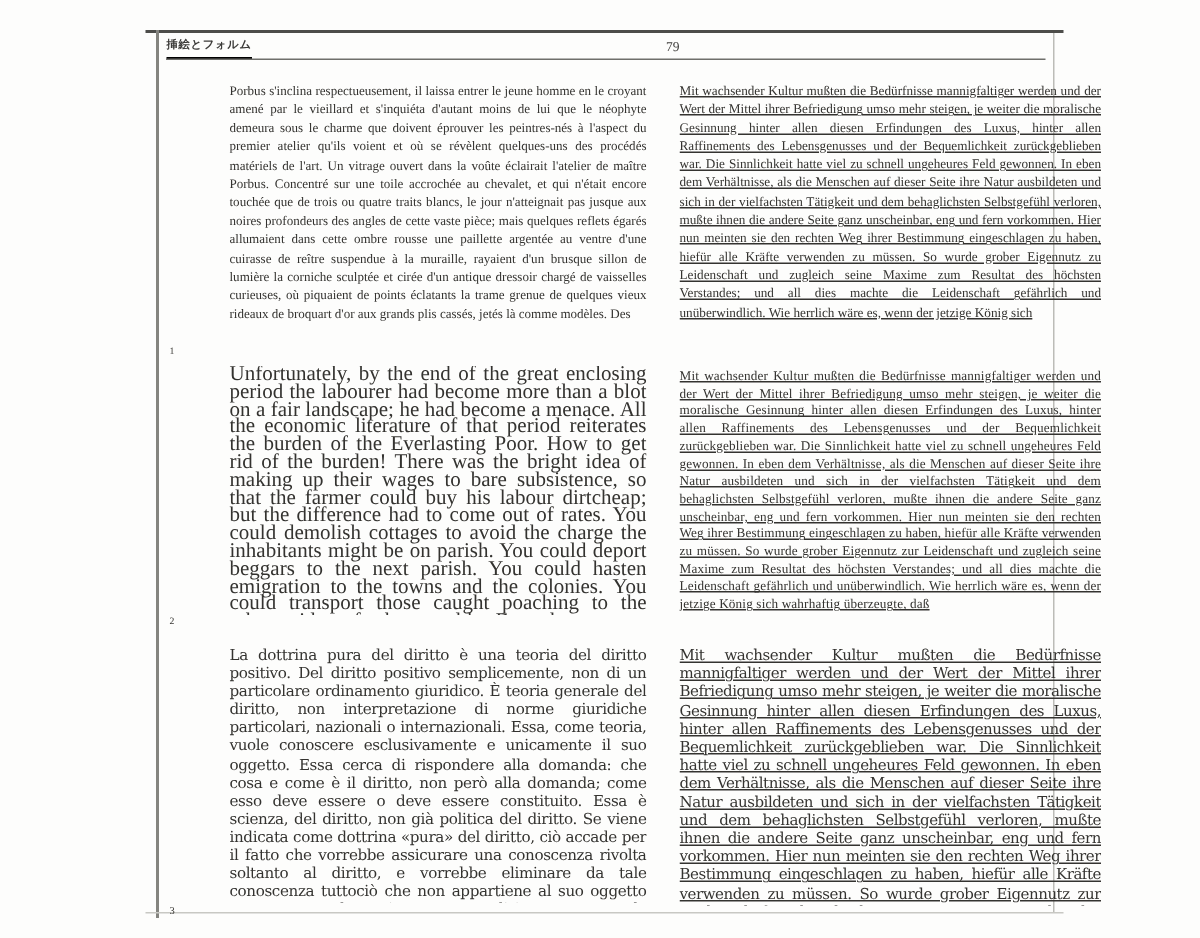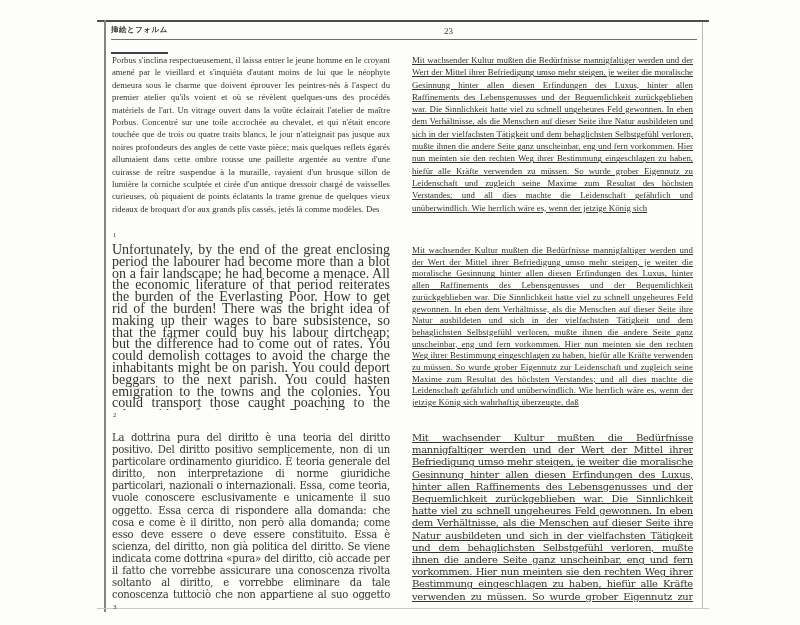--- a/index.html
+++ b/index.html
@@ -27,22 +27,22 @@
 
   
   .running-head-title {
     position: absolute;
     left: 111px; top: 25px;
     font-family: "DejaVu Sans", sans-serif;
     font-size: 7.5px;
     font-weight: bold;
     letter-spacing: 0.5px;
     color: #3c3b39;
-    border-bottom: 2px solid #404040;
-    padding-bottom: 17px;
+    border-bottom: 2px solid #000000;
+    padding-bottom: 3px;
   }
   .running-head-rule {
     position: absolute;
     left: 111px; top: 39px;
     width: 586px; height: 1px;
     background: #6f6f6b;
   }
   .page-number {
     position: absolute;
     left: 444px; top: 26px;
@@ -50,20 +50,21 @@
     font-size: 9px;
     color: #3c3b39;
   }
 
   
   .para {
     position: absolute;
     text-align: justify;
     color: #343330;
     overflow: hidden;
+    margin-left: 41px;
   }
   .col-left  { left: 112px; width: 278px; }
   .col-right { left: 412px; width: 281px; text-decoration: underline; }
 
   .p-french   { top: 54px;  height: 176px; font-size: 8.7px;  line-height: 12.4px; font-family: "Liberation Serif", serif; }
   .p-english  { top: 244px; height: 166px; font-size: 14px;  line-height: 11.8px; font-family: "Liberation Serif", serif; }
   .p-italian  { top: 432px; height: 170px; font-size: 10.1px; line-height: 12.1px; font-family: "DejaVu Serif", serif; letter-spacing: -0.25px; }
 
   .p-german1  { top: 54px;  height: 174px; font-size: 8.8px;  line-height: 12.3px; font-family: "Liberation Serif", serif; }
   .p-german2  { top: 245px; height: 166px; font-size: 8.8px;  line-height: 11.7px; font-family: "Liberation Serif", serif; letter-spacing: 0.1px; }
@@ -85,21 +86,21 @@
 
 <div id="canvas">
 
   <div class="edge top"></div>
   <div class="edge left"></div>
   <div class="edge right"></div>
   <div class="edge bottom"></div>
 
   <div class="running-head-title">挿絵とフォルム</div>
   <div class="running-head-rule"></div>
-  <div class="page-number">23</div>
+  <div class="page-number">79</div>
 
   <div class="para col-left p-french">Porbus s'inclina respectueusement, il laissa entrer le jeune homme en le croyant amené par le vieillard et s'inquiéta d'autant moins de lui que le néophyte demeura sous le charme que doivent éprouver les peintres-nés à l'aspect du premier atelier qu'ils voient et où se révèlent quelques-uns des procédés matériels de l'art. Un vitrage ouvert dans la voûte éclairait l'atelier de maître Porbus. Concentré sur une toile accrochée au chevalet, et qui n'était encore touchée que de trois ou quatre traits blancs, le jour n'atteignait pas jusque aux noires profondeurs des angles de cette vaste pièce; mais quelques reflets égarés allumaient dans cette ombre rousse une paillette argentée au ventre d'une cuirasse de reître suspendue à la muraille, rayaient d'un brusque sillon de lumière la corniche sculptée et cirée d'un antique dressoir chargé de vaisselles curieuses, où piquaient de points éclatants la trame grenue de quelques vieux rideaux de broquart d'or aux grands plis cassés, jetés là comme modèles. Des</div>
   <div class="footnote-mark fn-1">1</div>
 
   <div class="para col-left p-english">Unfortunately, by the end of the great enclosing period the labourer had become more than a blot on a fair landscape; he had become a menace. All the economic literature of that period reiterates the burden of the Everlasting Poor. How to get rid of the burden! There was the bright idea of making up their wages to bare subsistence, so that the farmer could buy his labour dirtcheap; but the difference had to come out of rates. You could demolish cottages to avoid the charge the inhabitants might be on parish. You could deport beggars to the next parish. You could hasten emigration to the towns and the colonies. You could transport those caught poaching to the other side of the world. But the system encouraged breeding, especially of the illegitimate kind, and eventually society hit on yet another plan. It was cheaper to feed the poor in mass and easier then to get work out of the children. So in the workhouse England found the ultimate grim and hideous alternative to the old village life. The Hammonds</div>
   <div class="footnote-mark fn-2">2</div>
 
   <div class="para col-left p-italian">La dottrina pura del diritto è una teoria del diritto positivo. Del diritto positivo semplicemente, non di un particolare ordinamento giuridico. È teoria generale del diritto, non interpretazione di norme giuridiche particolari, nazionali o internazionali. Essa, come teoria, vuole conoscere esclusivamente e unicamente il suo oggetto. Essa cerca di rispondere alla domanda: che cosa e come è il diritto, non però alla domanda; come esso deve essere o deve essere constituito. Essa è scienza, del diritto, non già politica del diritto. Se viene indicata come dottrina «pura» del diritto, ciò accade per il fatto che vorrebbe assicurare una conoscenza rivolta soltanto al diritto, e vorrebbe eliminare da tale conoscenza tuttociò che non appartiene al suo oggetto esattamente determinato come diritto. Essa vuole liberare cioè la scienza del diritto da tutti gli elementi che le sono estranei. Questo è il suo principio metodologico fondamen-</div>
   <div class="footnote-mark fn-3">3</div>
 

